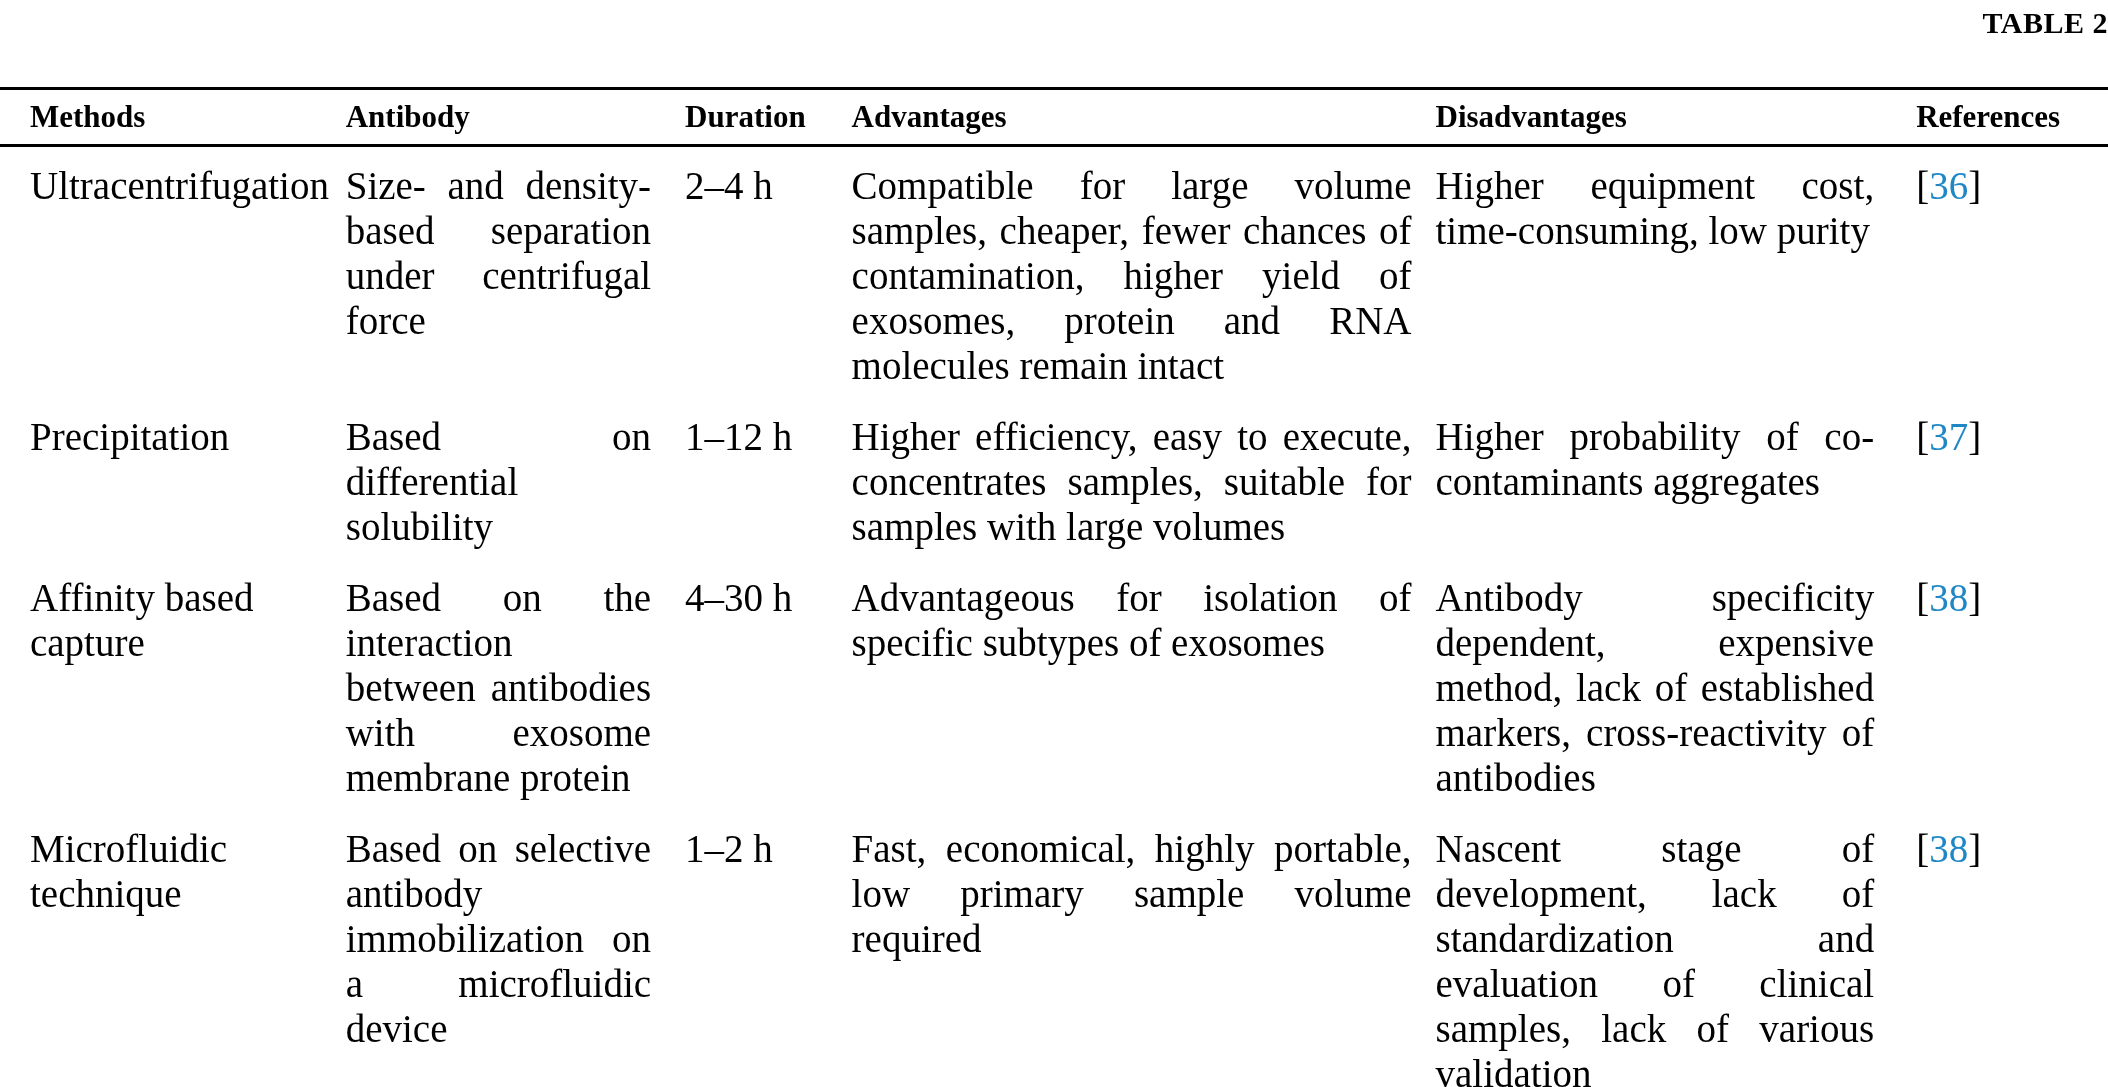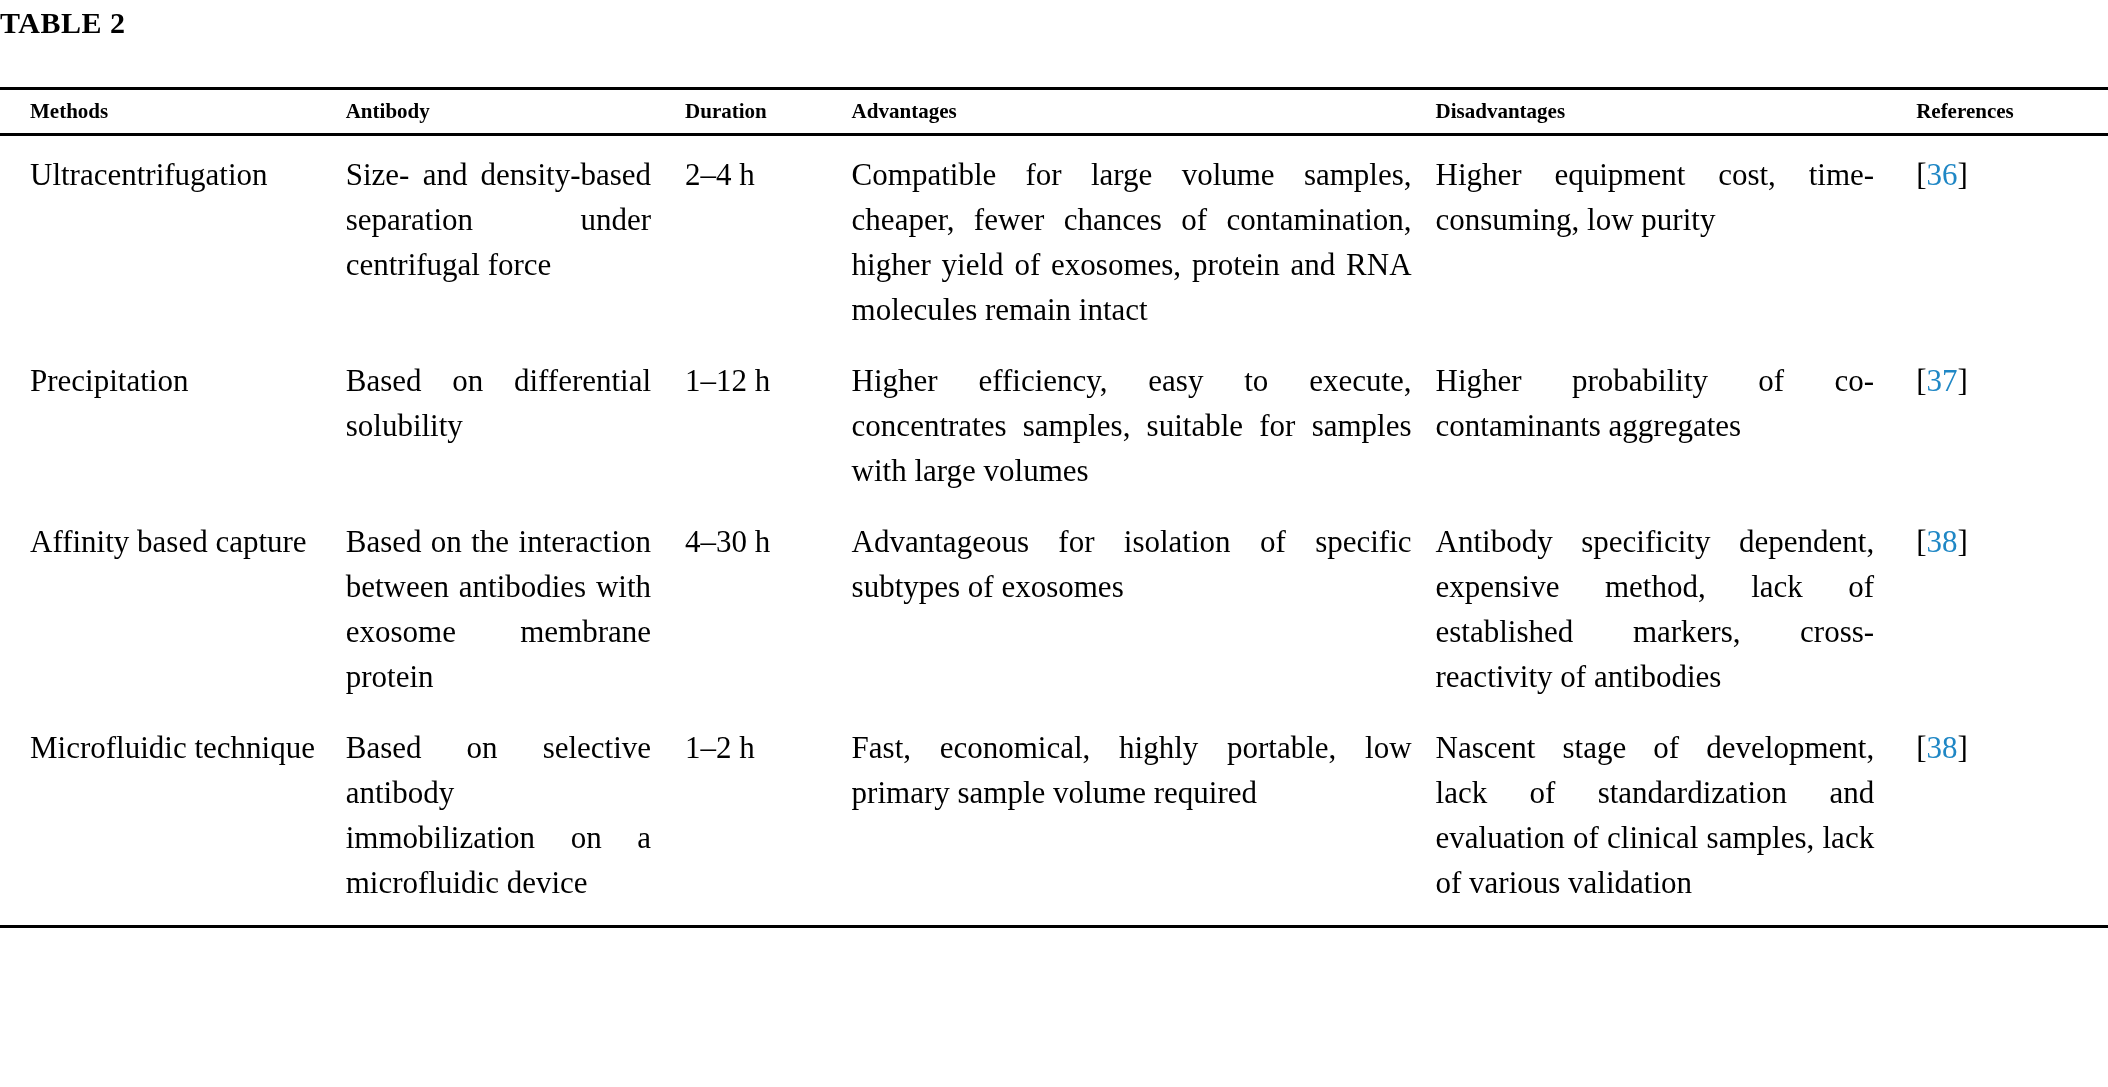--- a/index.html
+++ b/index.html
@@ -10,21 +10,21 @@
     color: var(--text-color);
     font-family: "Liberation Serif", "DejaVu Serif", serif;
   }
   .page {
     width: 2108px;
     height: 1087px;
     background: #ffffff;
     overflow: hidden;
   }
   .table-label {
-    text-align: left;
+    text-align: right;
     font-weight: bold;
     font-size: 30px;
     padding-top: 6px;
     letter-spacing: 0.5px;
   }
   .table-subtitle {
     text-align: center;
     font-weight: bold;
     font-size: 31px;
     margin-top: 56px;
@@ -38,30 +38,30 @@
     border-bottom: 3px solid var(--rule-color);
   }
   col.c-methods        { width: 16.4%; }
   col.c-principle      { width: 16.1%; }
   col.c-duration       { width: 7.9%;  }
   col.c-advantages     { width: 27.7%; }
   col.c-disadvantages  { width: 22.8%; }
   col.c-references     { width: 9.1%;  }
   thead th {
     font-weight: bold;
-    font-size: 21px;
+    font-size: 31px;
     text-align: left;
     vertical-align: middle;
     padding: 9px 16px 9px 0;
     border-bottom: 3px solid var(--rule-color);
     white-space: nowrap;
   }
   thead th.first, tbody td.first { padding-left: 30px; }
   tbody td {
-    font-size: 31px;
+    font-size: 39px;
     line-height: 45px;
     vertical-align: top;
     text-align: left;
     padding: 14px 16px 12px 0;
   }
   tbody tr:first-child td { padding-top: 16px; }
   tbody tr:last-child td  { padding-bottom: 20px; }
   td.cell-methods       { padding-right: 30px; }
   td.cell-principle     { padding-right: 34px; text-align: justify; }
   td.cell-advantages    { padding-right: 24px; text-align: justify; }

